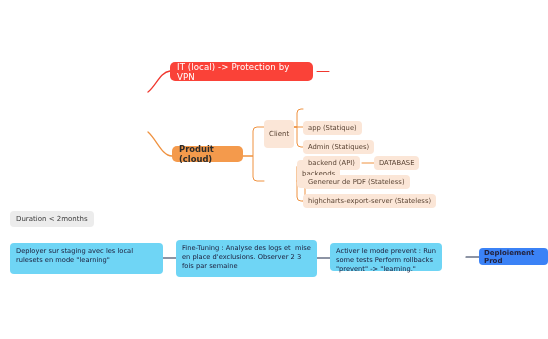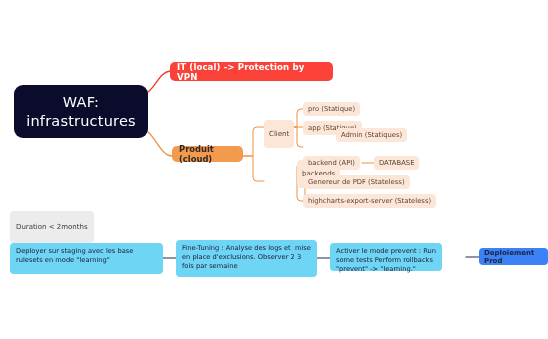--- a/index.html
+++ b/index.html
@@ -50,28 +50,28 @@
     line-height: 19px;
     justify-content: center;
     text-align: center;
     letter-spacing: .2px;
   }
 
   
   .it-node {
     left: 170px;
     top: 62px;
-    width: 163px;
+    width: 143px;
     height: 19px;
     background: #fa4238;
     border-radius: 5px;
     color: #ffffff;
     font-size: 8.6px;
     padding: 0 7px;
-    font-weight: 700;
+    font-weight: 400;
     letter-spacing: .1px;
   }
   .it-leaf {
     left: 329px;
     top: 64px;
     height: 15px;
     background: #fcd9d9;
     border-radius: 4px;
     color: #e24a4a;
     font-size: 7px;
@@ -108,31 +108,31 @@
   .leaf {
     background: #fbe6d7;
     border-radius: 4px;
     color: #5a4434;
     font-size: 6.8px;
     height: 14px;
     padding: 0 5px;
   }
   .leaf-pro        { left: 303px; top: 102px; }
   .leaf-app        { left: 303px; top: 121px; }
-  .leaf-admin      { left: 303px; top: 128px; margin-left: 33px; }
+  .leaf-admin      { left: 303px; top: 140px; }
   .leaf-backend    { left: 303px; top: 156px; }
   .leaf-database   { left: 374px; top: 156px; }
   .leaf-pdf        { left: 303px; top: 175px; }
   .leaf-highcharts { left: 303px; top: 194px; }
 
   
   .duration {
     left: 10px;
     top: 211px;
-    height: 32px;
+    height: 16px;
     background: #ececec;
     border-radius: 4px;
     color: #3a3a3a;
     font-size: 7px;
     padding: 0 6px;
   }
 
   
   .step {
     background: #6fd5f5;
@@ -188,42 +188,39 @@
     <path d="M297,181 L297,167 Q297,163 301,163 L303,163" fill="none" stroke="#ef9240" stroke-width="1" stroke-linecap="round"></path>
     <path d="M297,181 L297,197 Q297,201 301,201 L303,201" fill="none" stroke="#ef9240" stroke-width="1" stroke-linecap="round"></path>
 
     <path d="M362,163 L374,163" fill="none" stroke="#ef9240" stroke-width="1" stroke-linecap="round"></path>
 
     <path d="M163,258 L176,258" fill="none" stroke="#1c2a4a" stroke-width="1.2" stroke-linecap="round"></path>
     <path d="M317,258 L330,258" fill="none" stroke="#1c2a4a" stroke-width="1.2" stroke-linecap="round"></path>
     <path d="M466,257 L479,257" fill="none" stroke="#1c2a4a" stroke-width="1.2" stroke-linecap="round"></path>
   </svg>
 
-  <div class="node root">WAF:
-infrastructures</div>
 
   <div class="node it-node">IT (local) -&gt; Protection by VPN</div>
 
   <div class="node produit-node">Produit (cloud)</div>
 
   <div class="node grp client-node">Client</div>
-  <div class="node leaf leaf-pro">pro (Statique)</div>
   <div class="node leaf leaf-app">app (Statique)</div>
   <div class="node leaf leaf-admin">Admin (Statiques)</div>
 
   <div class="node grp backends-node">backends</div>
   <div class="node leaf leaf-backend">backend (API)</div>
   <div class="node leaf leaf-database">DATABASE</div>
   <div class="node leaf leaf-highcharts">highcharts-export-server (Stateless)</div>
   <div class="node leaf leaf-pdf">Genereur de PDF (Stateless)</div>
 
   <div class="node duration">Duration &lt; 2months</div>
 
   <div class="node step step-1">
-    <span>Deployer sur staging avec les base rulesets en mode "learning"</span>
+    <span>Deployer sur staging avec les local rulesets en mode "learning"</span>
   </div>
   <div class="node step step-2">
     <span>Fine-Tuning : Analyse des logs et  mise en place d'exclusions. Observer 2 3 fois par semaine</span>
   </div>
   <div class="node step step-3">
     <span>Activer le mode prevent : Run some tests Perform rollbacks "prevent" -&gt; "learning."</span>
   </div>
   <div class="node prod">Deploiement Prod</div>
 
 </div>

